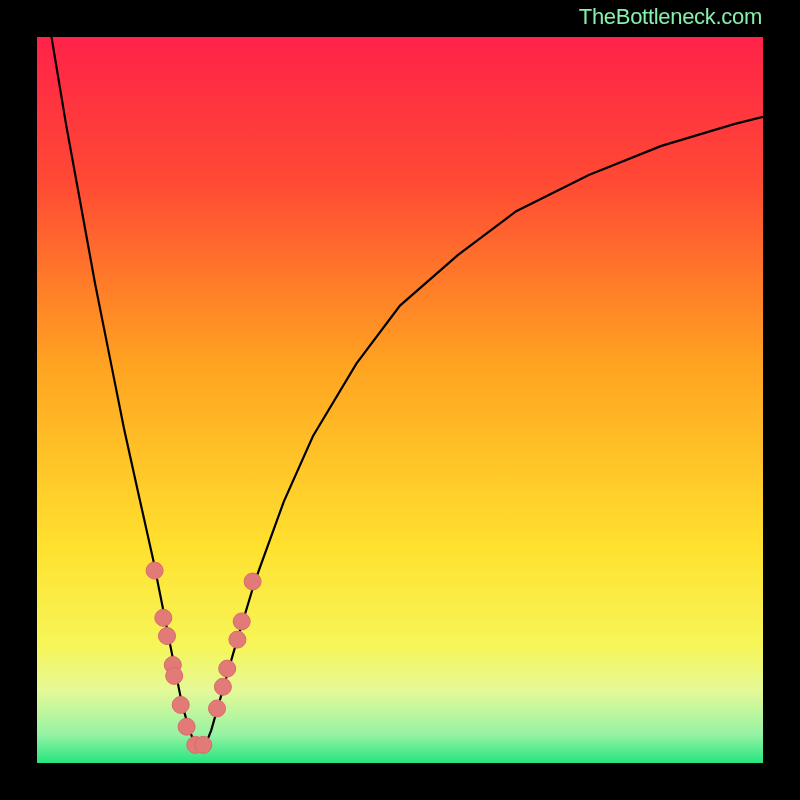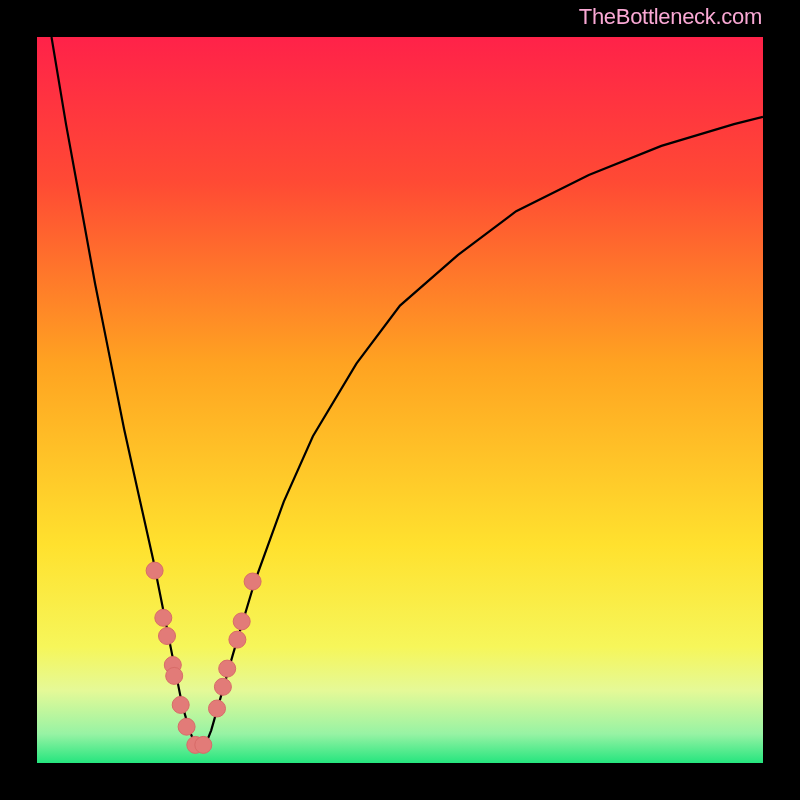--- a/index.html
+++ b/index.html
@@ -29,21 +29,21 @@
     position: absolute;
     left: 0;
     top: 0;
     width: 726px;
     height: 726px;
   }
   .watermark {
     position: absolute;
     top: 4px;
     right: 38px;
-    color: #f9a8d4;
+    color: #86efac;
     font-family: Arial, Helvetica, sans-serif;
     font-size: 22px;
     font-weight: 500;
     letter-spacing: -0.3px;
   }
 </style>
 </head>
 <body>
 
 <div class="frame">

